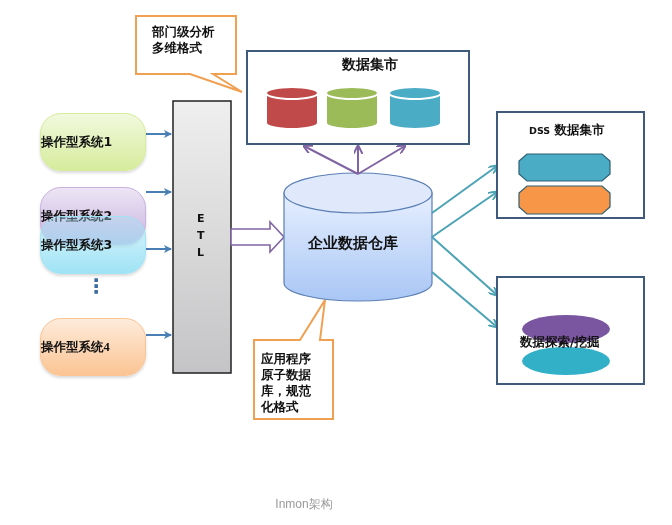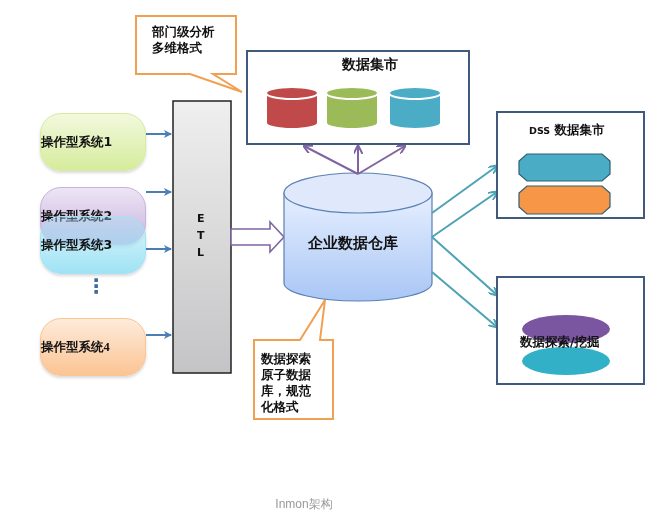--- a/index.html
+++ b/index.html
@@ -88,21 +88,21 @@
   <rect x="497" y="277" width="147" height="107" fill="#fff" stroke="#3f5a7a" stroke-width="2"></rect>
   <ellipse class="mining-disc" cx="566" cy="329" rx="44" ry="14" fill="#7a56a0"></ellipse>
   <ellipse class="mining-disc" cx="566" cy="361" rx="44" ry="14" fill="#31b0c8"></ellipse>
 </svg>
 
 <div class="callout-text" style="left:152px; top:24px;">
   <div>部门级分析</div>
   <div>多维格式</div>
 </div>
 <div class="callout-text" style="left:261px; top:351px;">
-  <div>数据探索</div>
+  <div>应用程序</div>
   <div>原子数据</div>
   <div>库，规范</div>
   <div>化格式</div>
 </div>
 
 <div class="pill" style="left: 40px; top: 113px; background: linear-gradient(rgba(214, 236, 156, 0.333), rgb(214, 236, 156)); border: 1.5px solid rgb(214, 236, 156); box-shadow: rgba(0, 0, 0, 0.15) 0px 2px 3px;">
     <span>操作型系统1</span>
   </div>
 <div class="pill" style="left: 40px; top: 171px; background: linear-gradient(rgba(200, 178, 224, 0.333), rgb(200, 178, 224)); border: 1.5px solid rgb(200, 178, 224); box-shadow: rgba(0, 0, 0, 0.15) 0px 2px 3px; margin-top: 16px;">
     <span>操作型系统2</span>

